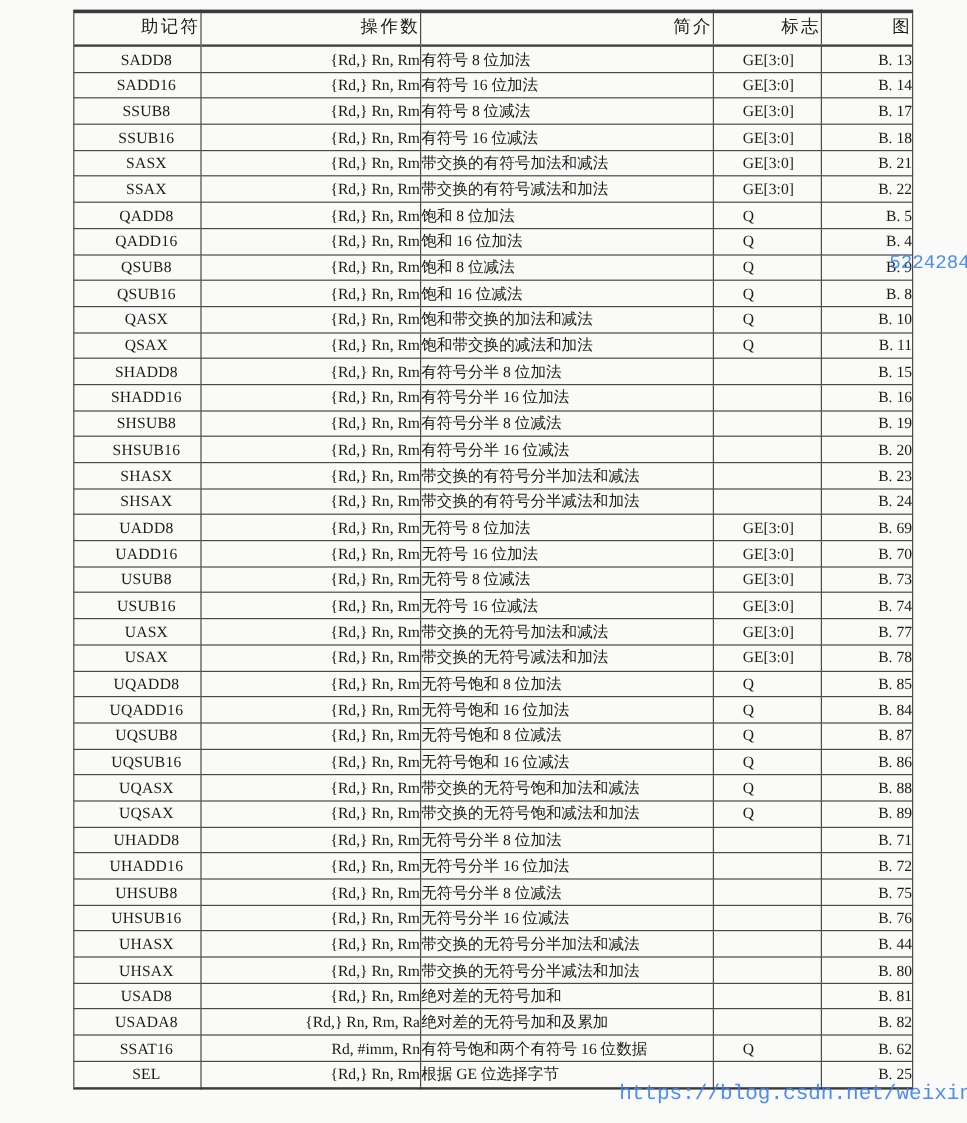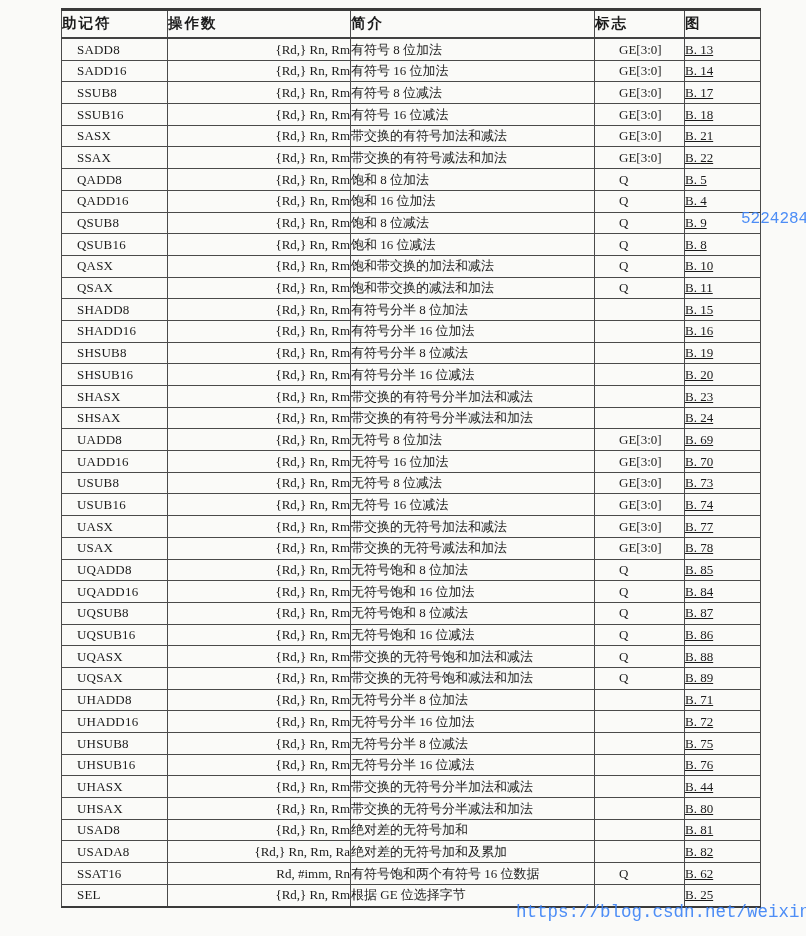--- a/index.html
+++ b/index.html
@@ -37,35 +37,35 @@
   .scan-table th, .scan-table td {
     border: 1px solid #4a4a4a;
     padding: 0;
     line-height: 1.05;
     overflow: hidden;
     white-space: nowrap;
   }
   .scan-table thead th {
     height: 26px;
     font-size: 14.5px;
-    font-weight: bold;
-    text-align: left;
+    font-weight: normal;
+    text-align: right;
     letter-spacing: 2px;
     border-bottom: 2px solid #424242;
   }
   .scan-table tbody td {
     height: 20.7px;
     font-size: 13px;
     vertical-align: middle;
   }
-  td.col-mnemonic { padding-left: 15px; letter-spacing: 0.2px; }
+  td.col-mnemonic { padding-left: 15px; letter-spacing: 0.2px; text-align: center; }
   td.col-operands { padding-left: 15px; text-align: right; }
   td.col-desc     { }
   td.col-flags    { padding-left: 24px; }
-  td.col-fig      { text-align: left; text-decoration: underline; }
+  td.col-fig      { text-align: right; }
   .watermark {
     position: absolute;
     font-family: Liberation Mono, monospace;
     color: #3b82f6;
     opacity: 0.9;
     pointer-events: none;
     white-space: nowrap;
   }
   .watermark-bottom {
     left: 486px;

